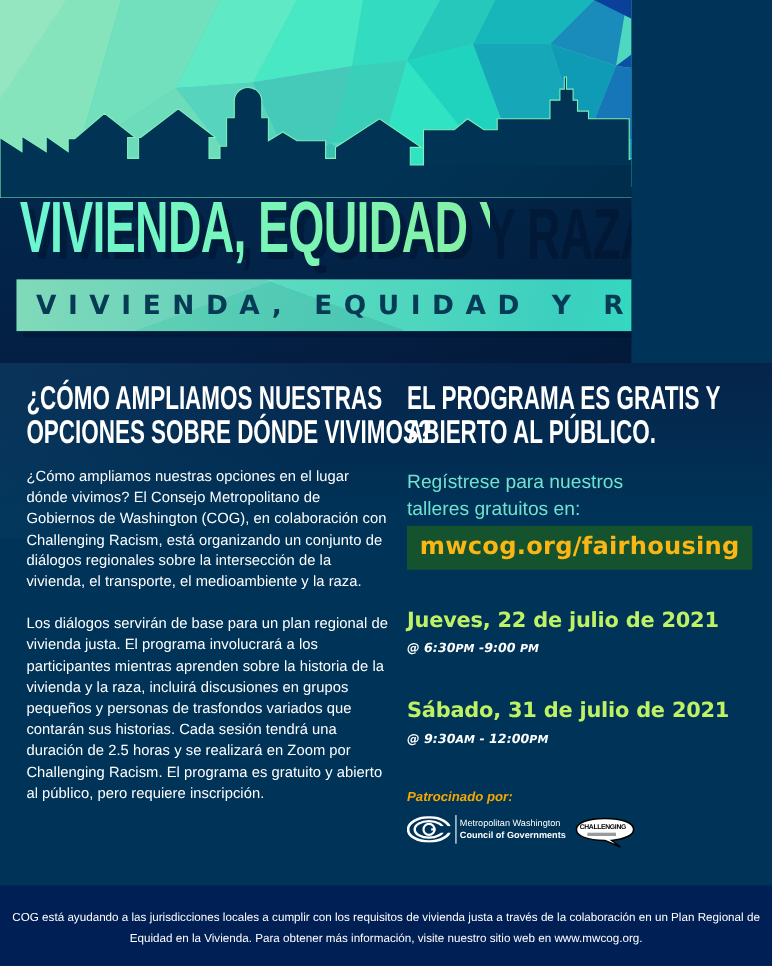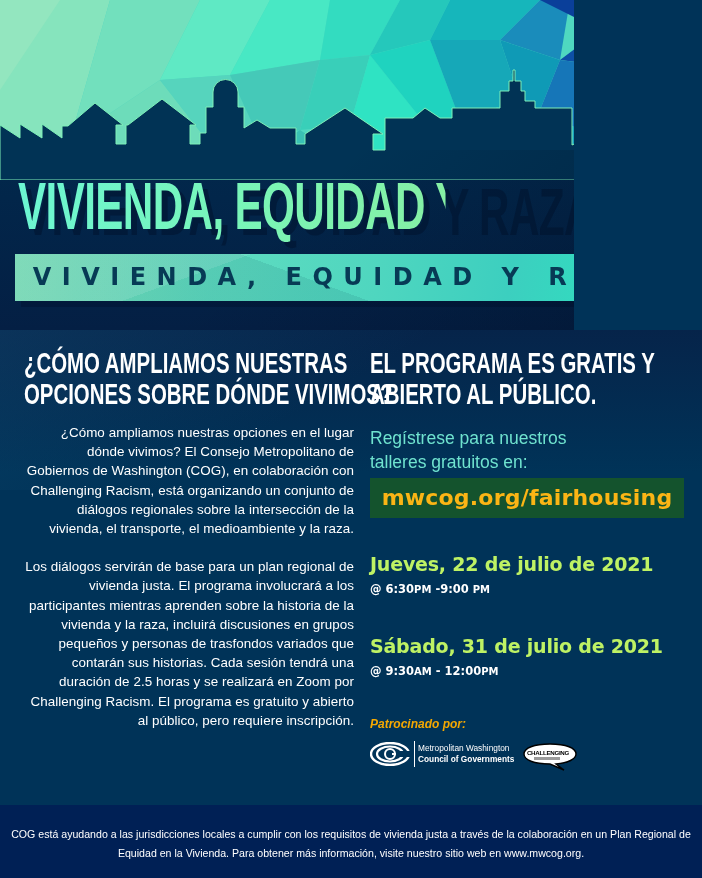--- a/index.html
+++ b/index.html
@@ -72,21 +72,21 @@
 
   .heading {
     font-family: "Liberation Sans", sans-serif; font-weight: 700;
     font-size: 30px; line-height: 31px; color: #ffffff;
     transform: scaleX(0.68); transform-origin: left top;
     white-space: nowrap; width: 490px;
   }
 
   .para {
     font-family: "Liberation Sans", sans-serif; font-size: 13.4px; line-height: 19.2px;
-    color: #ffffff; margin-top: 14px; letter-spacing: 0.05px; text-align: right;
+    color: #ffffff; margin-top: 14px; letter-spacing: 0.05px;
   }
   .para p { margin: 0; }
   .para p + p { margin-top: 19px; }
 
   .register {
     margin-top: 17px; font-family: "Liberation Sans", sans-serif;
     font-size: 17.5px; line-height: 24px; color: #6fe3cf;
   }
   .url-box {
     position: absolute; left: 370px; top: 478px; width: 314px; height: 40px;
@@ -97,21 +97,21 @@
     font-size: 22px; line-height: 40px; color: #fbb515; letter-spacing: 0.2px;
   }
 
   .event { position: absolute; left: 370px; width: 320px; }
   .event-date {
     font-family: "DejaVu Sans", sans-serif; font-weight: 700;
     font-size: 19px; line-height: 24px; color: #bef264; letter-spacing: -0.2px;
   }
   .event-time {
     font-family: "DejaVu Sans", sans-serif; font-weight: 700;
-    font-size: 11.5px; line-height: 18px; color: #ffffff; margin-top: 4px;
+    font-size: 11.5px; line-height: 18px; color: #ffffff; margin-top: 4px; font-style: italic;
   }
   .event-time .sc { font-size: 10px; }
 
   .sponsor-label {
     position: absolute; left: 370px; top: 717px;
     font-family: "Liberation Sans", sans-serif; font-style: italic; font-weight: 700;
     font-size: 12px; color: #f5a800;
   }
   .sponsors { position: absolute; left: 370px; top: 740px; height: 30px; width: 320px; }
   .cog-logo { position: absolute; left: 0; top: 0; width: 140px; height: 28px; }

